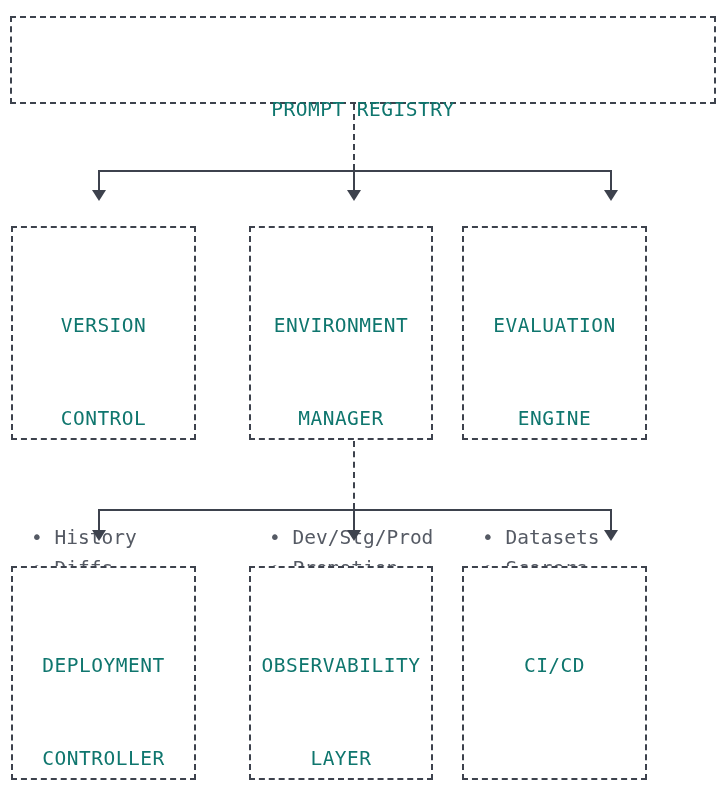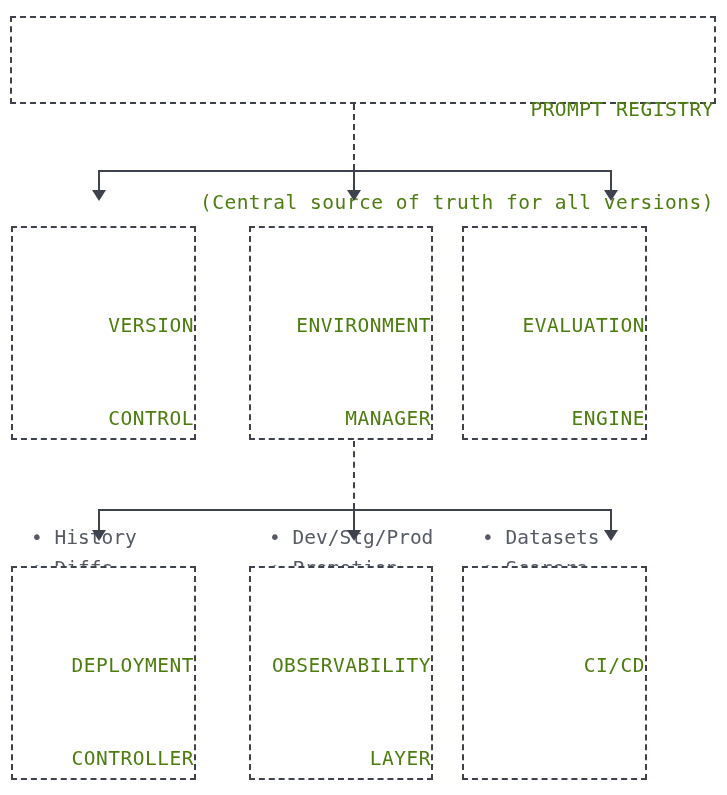--- a/index.html
+++ b/index.html
@@ -23,25 +23,25 @@
 
   
   .node {
     position: absolute;
     box-sizing: border-box;
     border: 2px dashed #3d424d;
     background: #ffffff;
   }
 
   .node-title {
-    text-align: right;
+    text-align: center;
     font-size: 19.5px;
     line-height: 31px;
     letter-spacing: 0.5px;
-    color: #4d7c0f;
+    color: #0f766e;
     white-space: pre;
   }
 
   .node-title-line {
     display: block;
   }
 
   .node-list {
     margin: 0;
     padding: 0;
@@ -117,21 +117,20 @@
   }
 </style>
 </head>
 <body>
 
 <div class="canvas">
 
   <div class="node" id="node-root">
     <div class="node-title">
       <span class="node-title-line">PROMPT REGISTRY</span>
-      <span class="node-title-line">(Central source of truth for all versions)</span>
     </div>
   </div>
 
   <div class="conn">
     <div class="v-dashed" style="left:353px; top:104px; height:66px;"></div>
     <div class="h-bus" style="left:98px; top:170px; width:512px;"></div>
     <div class="v-drop" style="left:98px; top:170px; height:20px;"></div>
     <div class="v-drop" style="left:353px; top:170px; height:20px;"></div>
     <div class="v-drop" style="left:610px; top:170px; height:20px;"></div>
     <div class="arrow" style="left:92px; top:190px;"></div>

